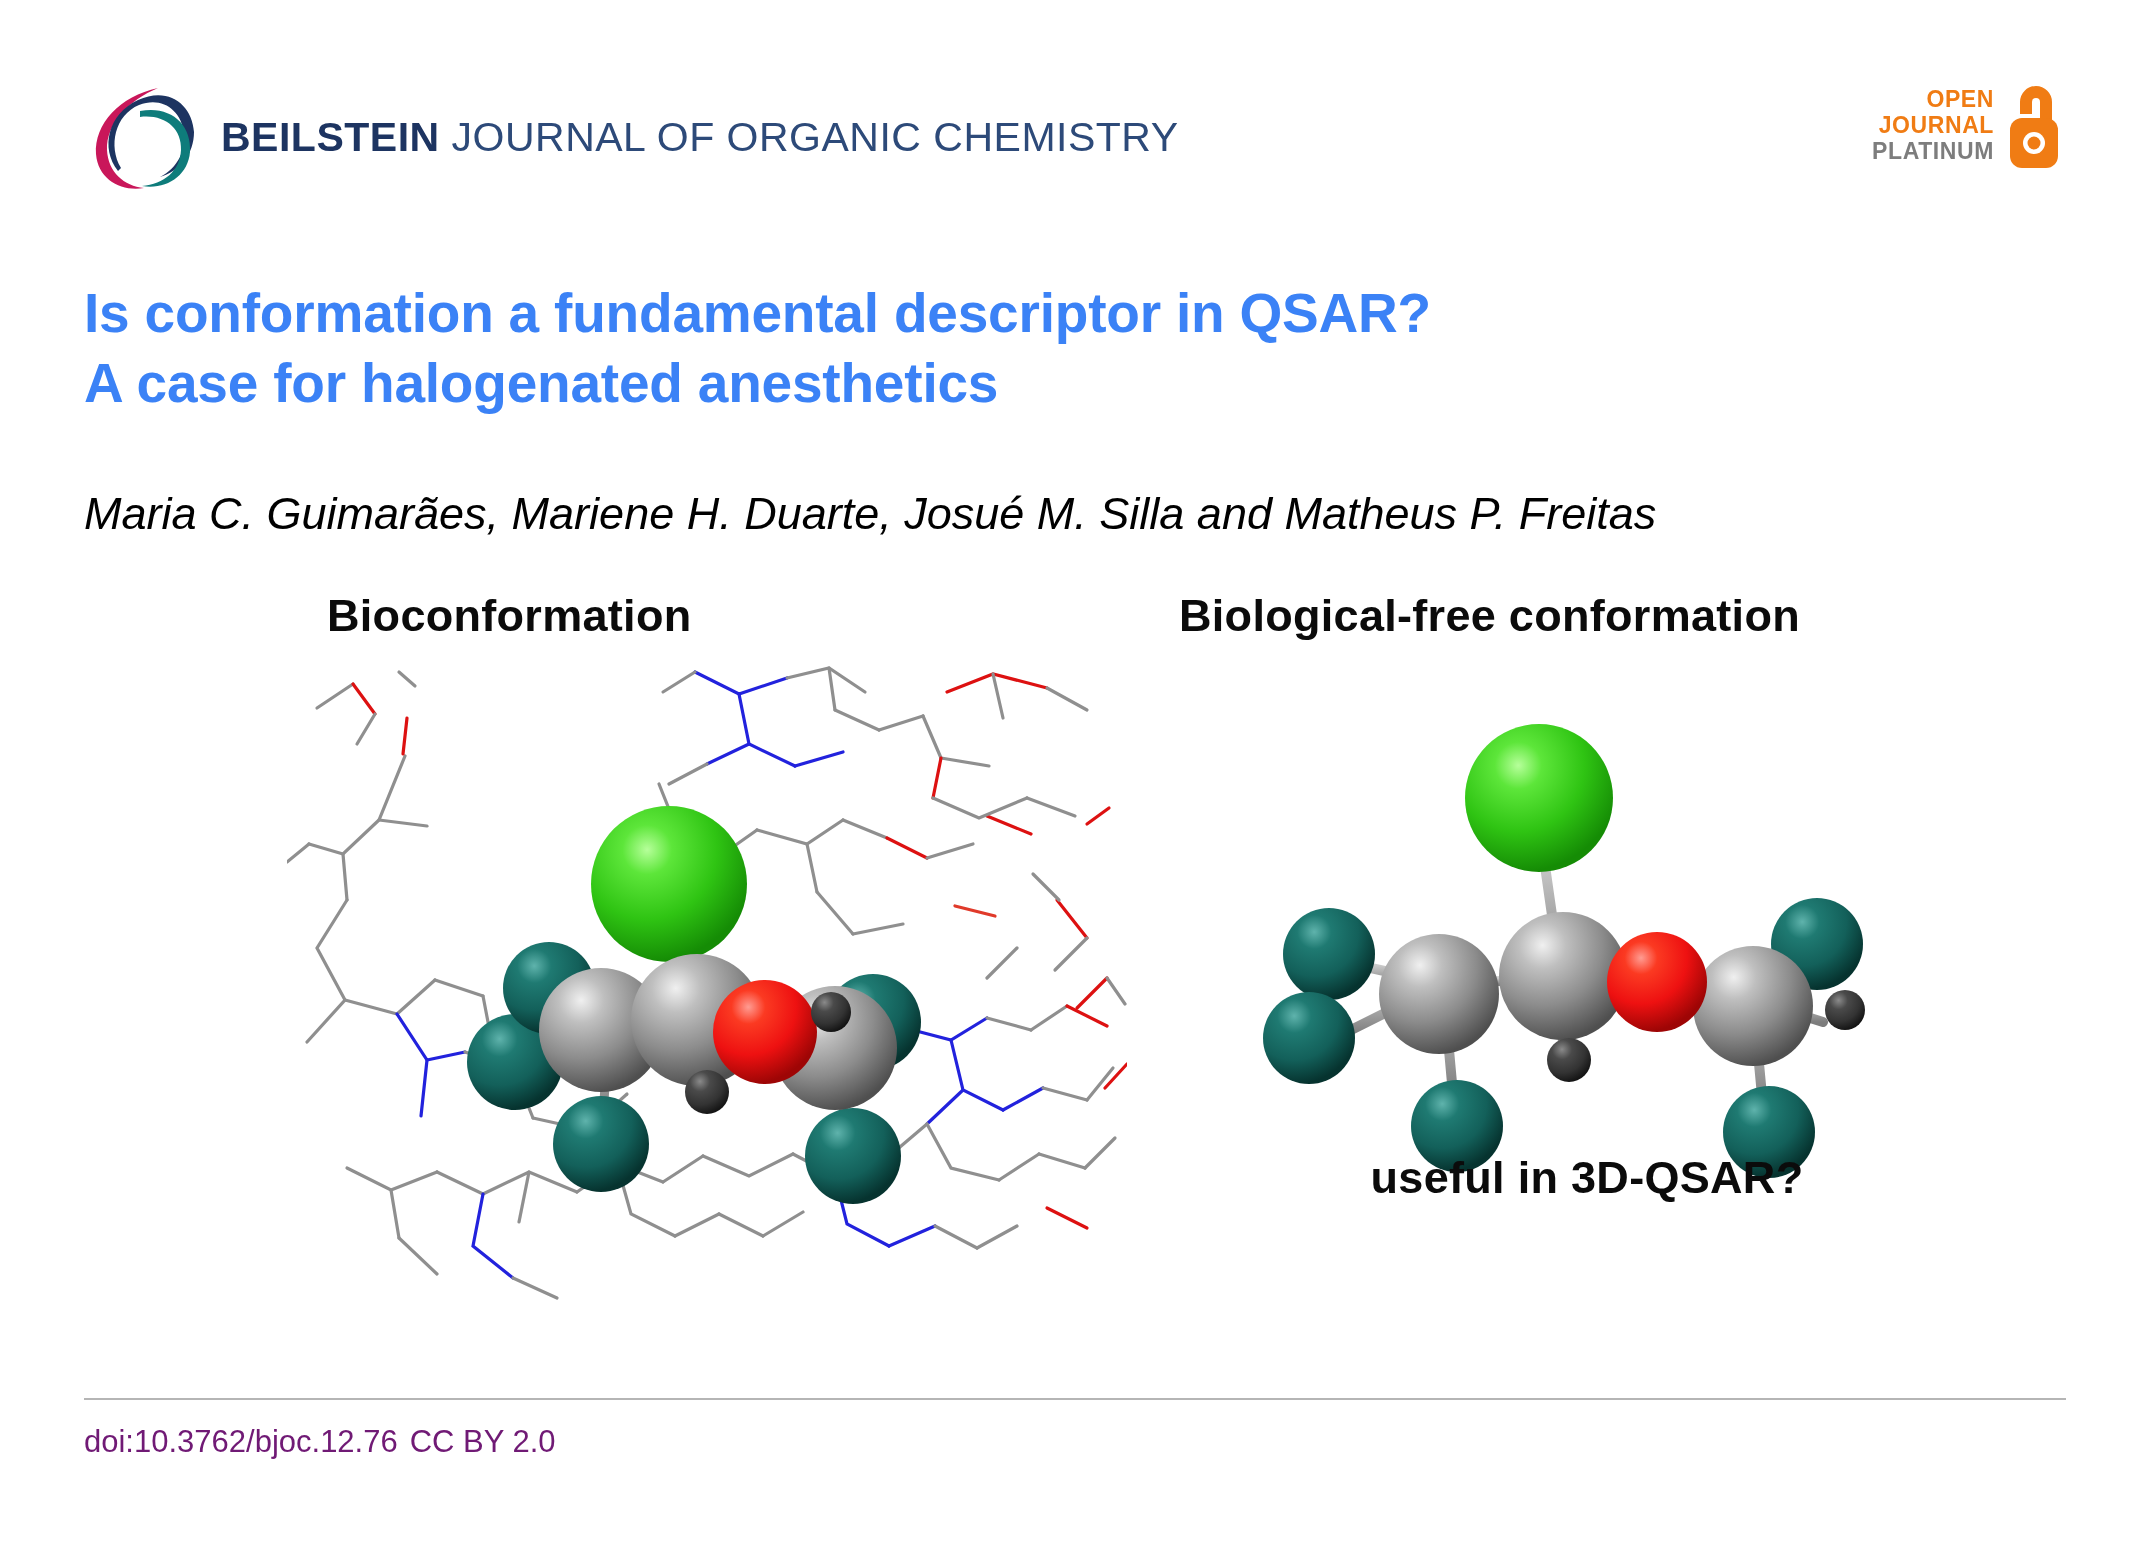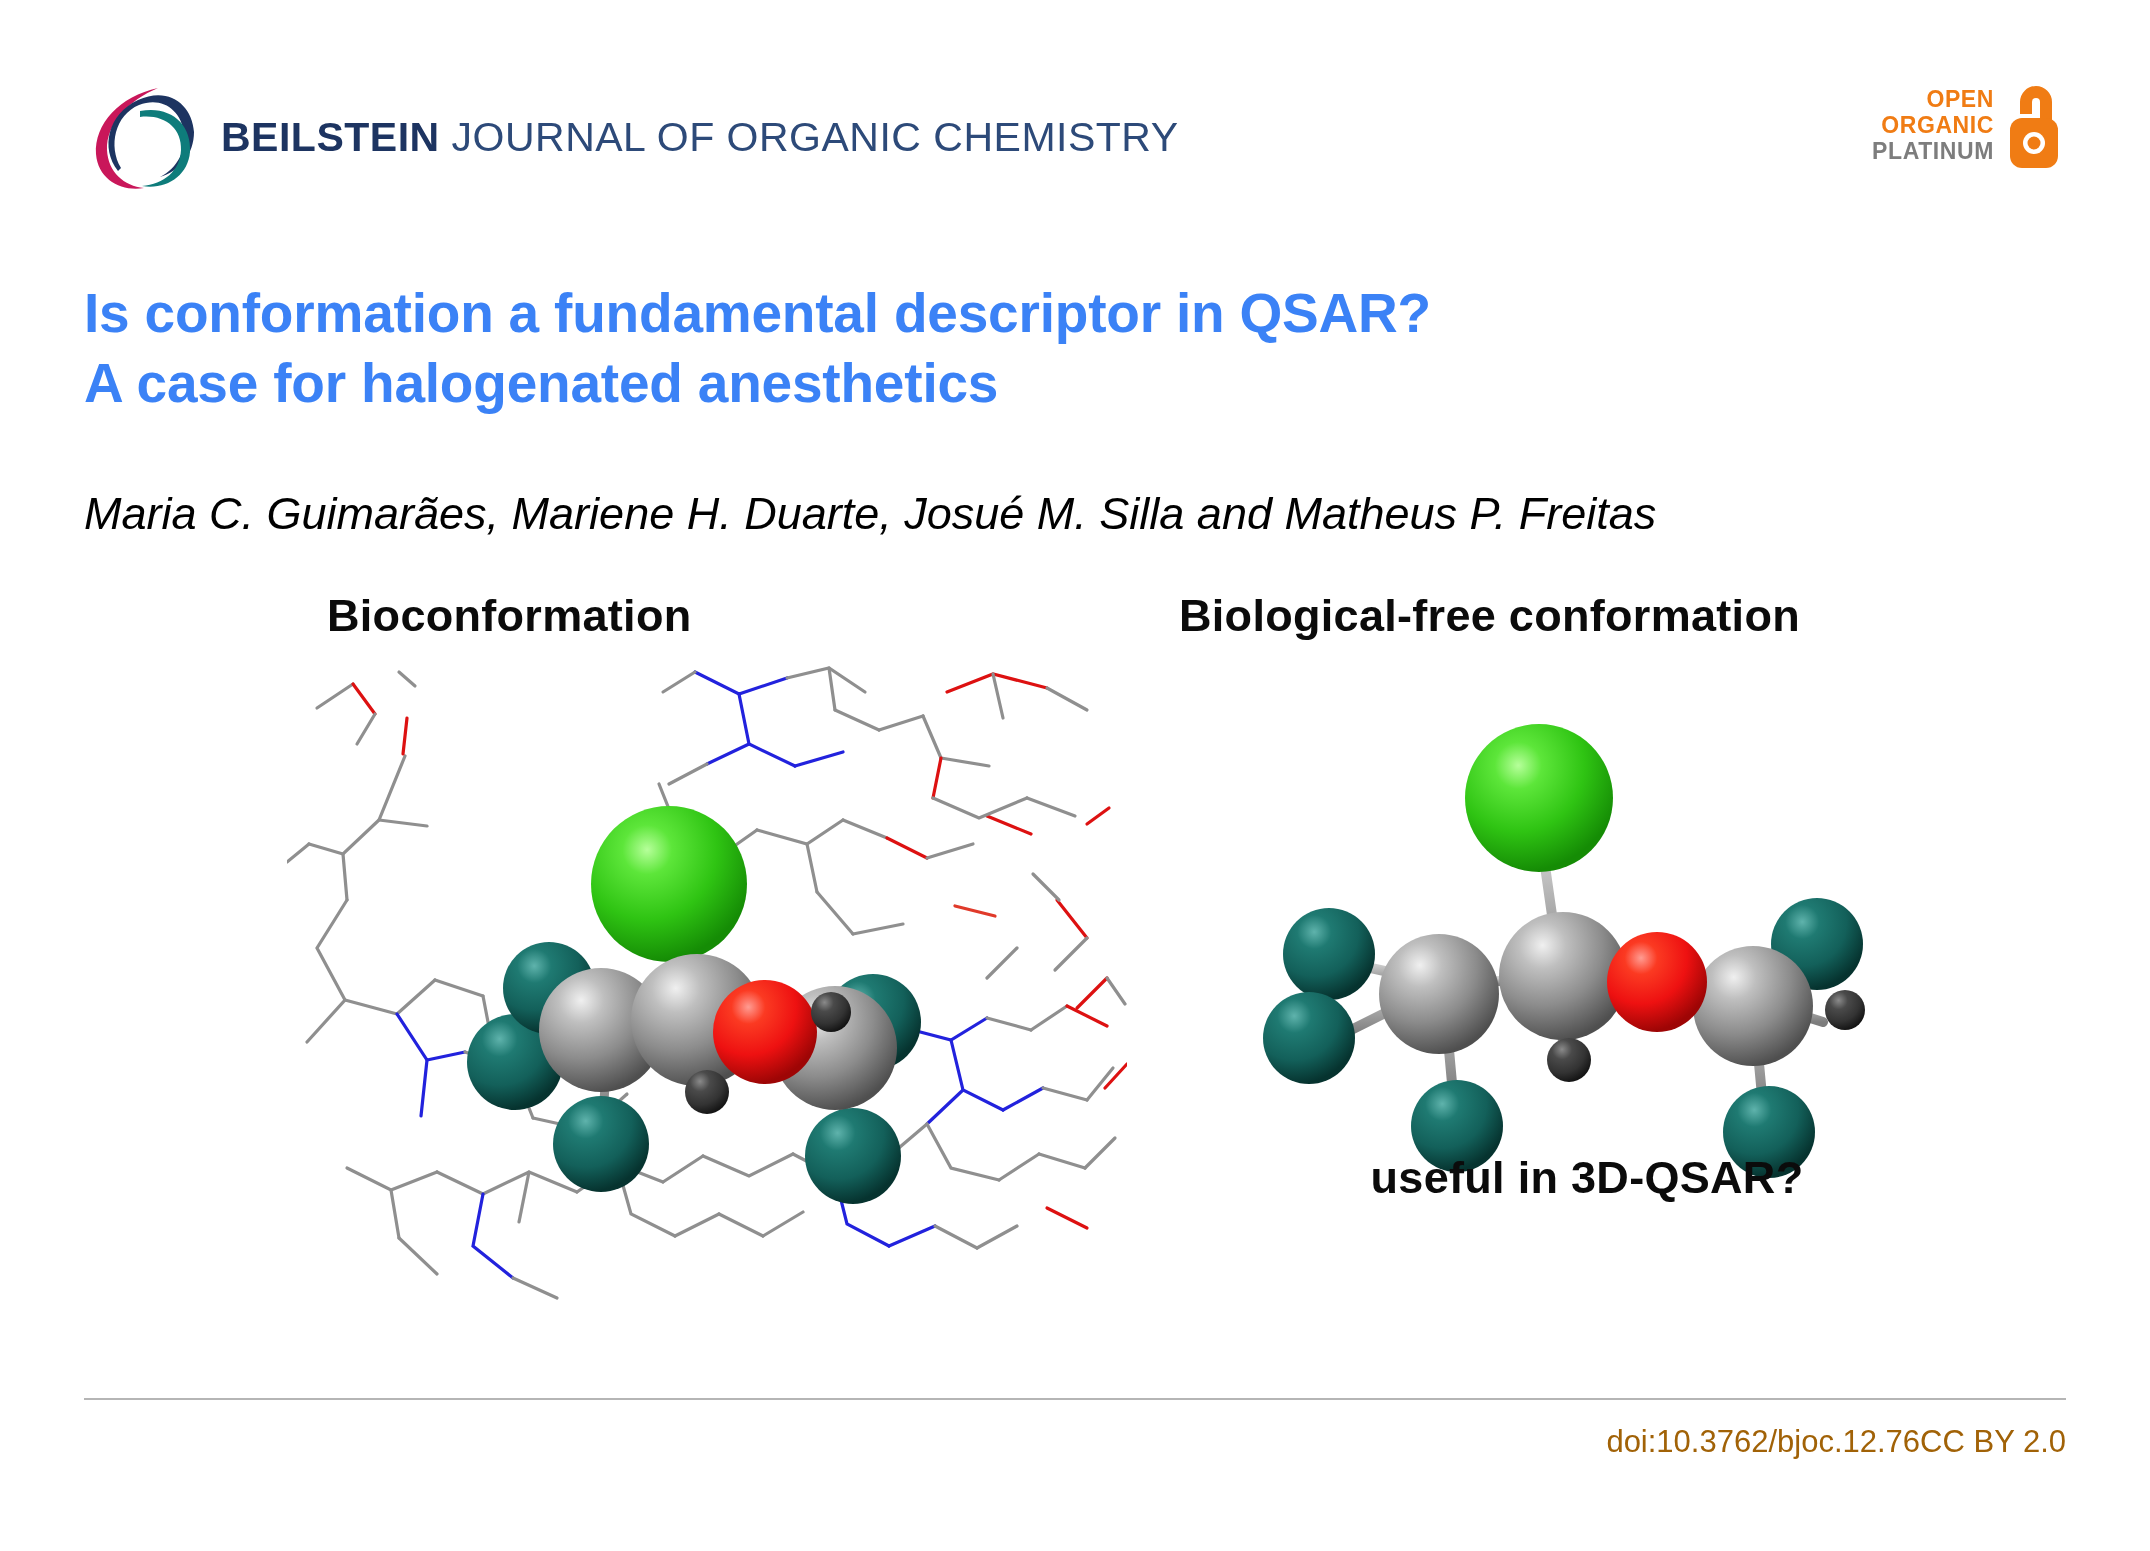--- a/index.html
+++ b/index.html
@@ -173,24 +173,25 @@
     width: 1982px;
     height: 2px;
     background: #b5b5b5;
   }
   .footer {
     position: absolute;
     left: 84px;
     top: 1424px;
     width: 1982px;
     display: flex;
-    justify-content: flex-end;
+    justify-content: flex-start;
     align-items: baseline;
     font-size: 31px;
-    color: #a16207;
+    color: #701a75;
+    gap: 12px;
   }
 </style>
 </head>
 <body>
 
 <div class="page">
 
   <div class="masthead">
 
     <div class="brand-block">
@@ -209,21 +210,21 @@
         </svg>
       </span>
       <span class="brand-wordmark">
         <span class="wm-strong">BEILSTEIN</span><span class="wm-light"> JOURNAL OF ORGANIC CHEMISTRY</span>
       </span>
     </div>
 
     <div class="oa-badge">
       <span class="oa-text">
         <span class="oa-line oa-open">OPEN</span>
-        <span class="oa-line oa-access">ORGANIC</span>
+        <span class="oa-line oa-access">JOURNAL</span>
         <span class="oa-line oa-platinum">PLATINUM</span>
       </span>
       <span class="oa-lock">
         <svg viewBox="0 0 64 92" xmlns="http://www.w3.org/2000/svg" aria-hidden="true">
 
           <path d="M20 34 L20 22 A16 16 0 0 1 52 22 L52 40 L40 40 L40 22
                    A4 4 0 0 0 32 22 L32 34 Z" fill="#f07c14"></path>
 
           <rect x="10" y="38" width="48" height="50" rx="12" ry="12" fill="#f07c14"></rect>
 

